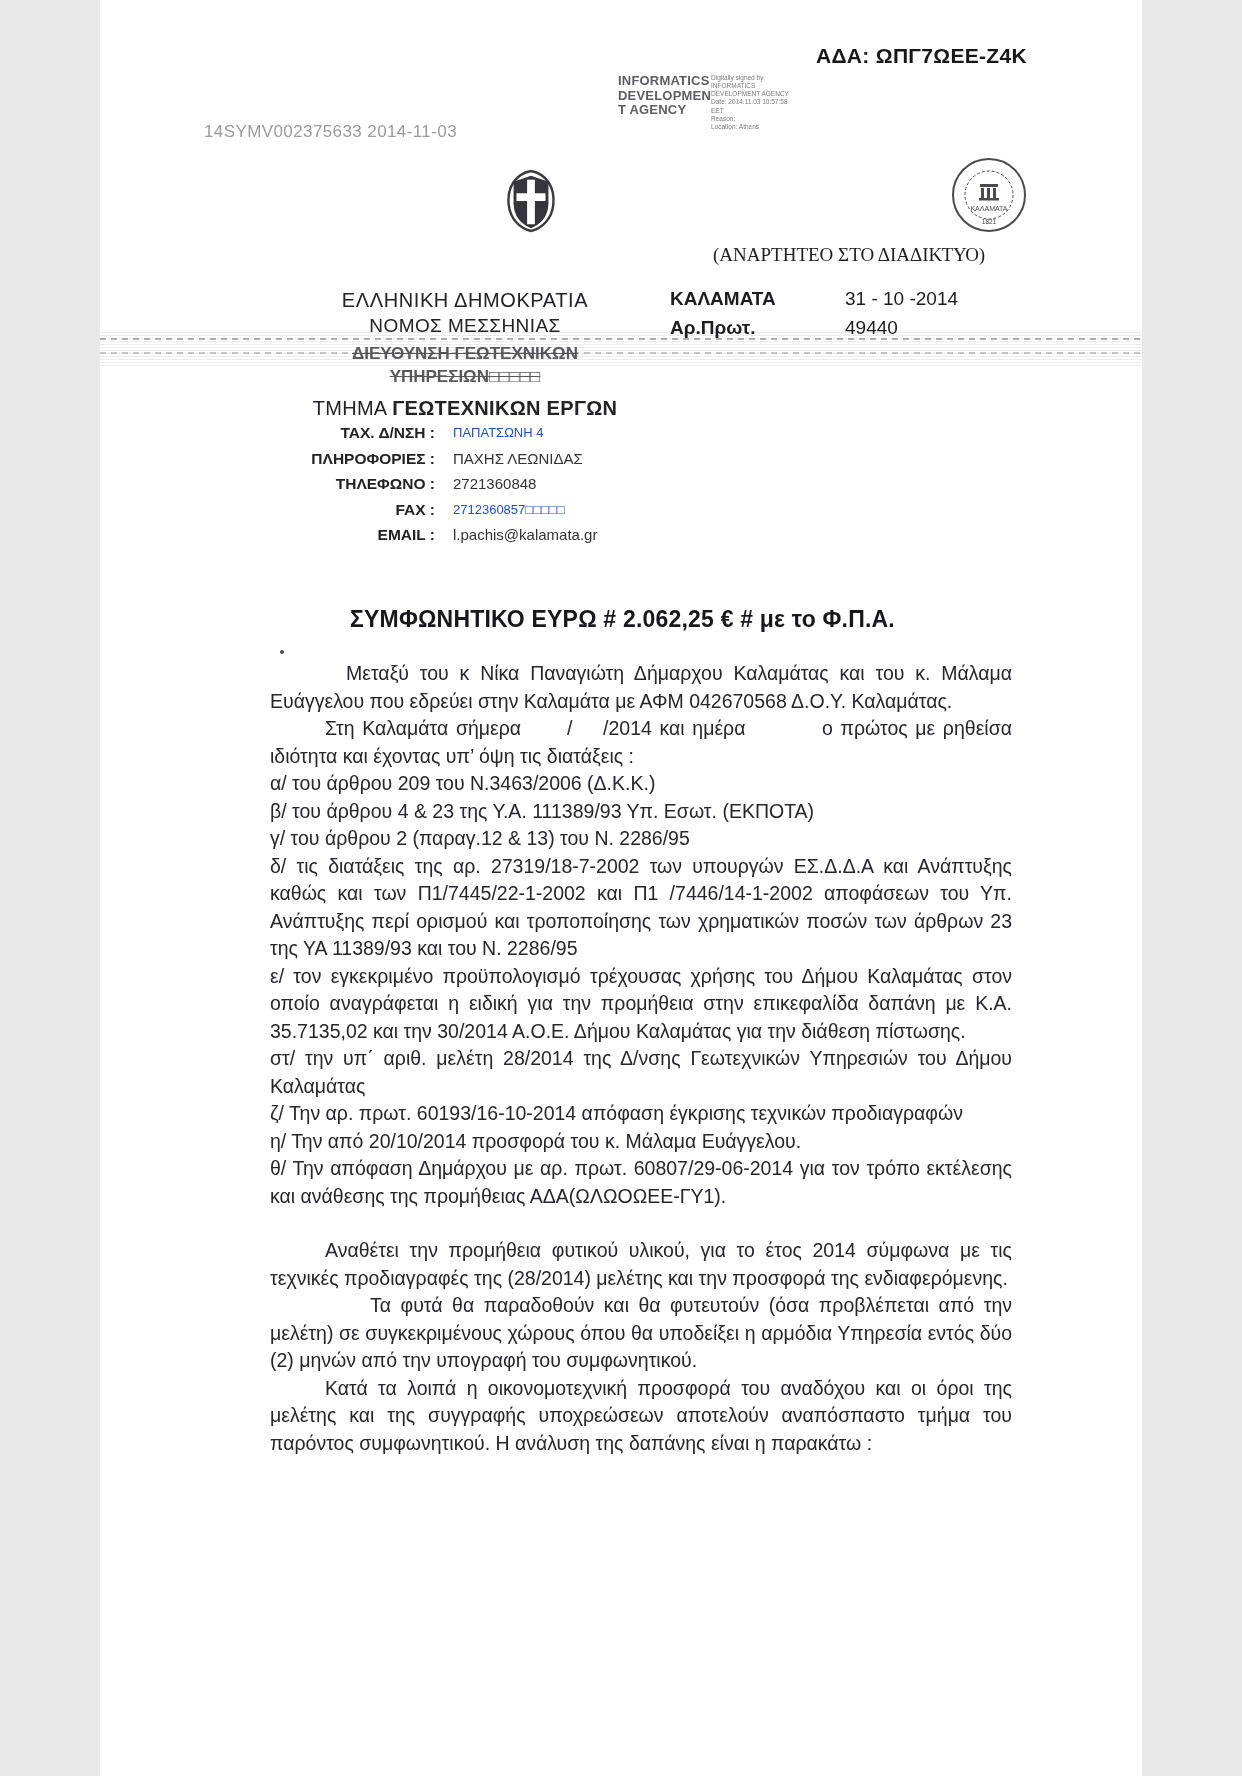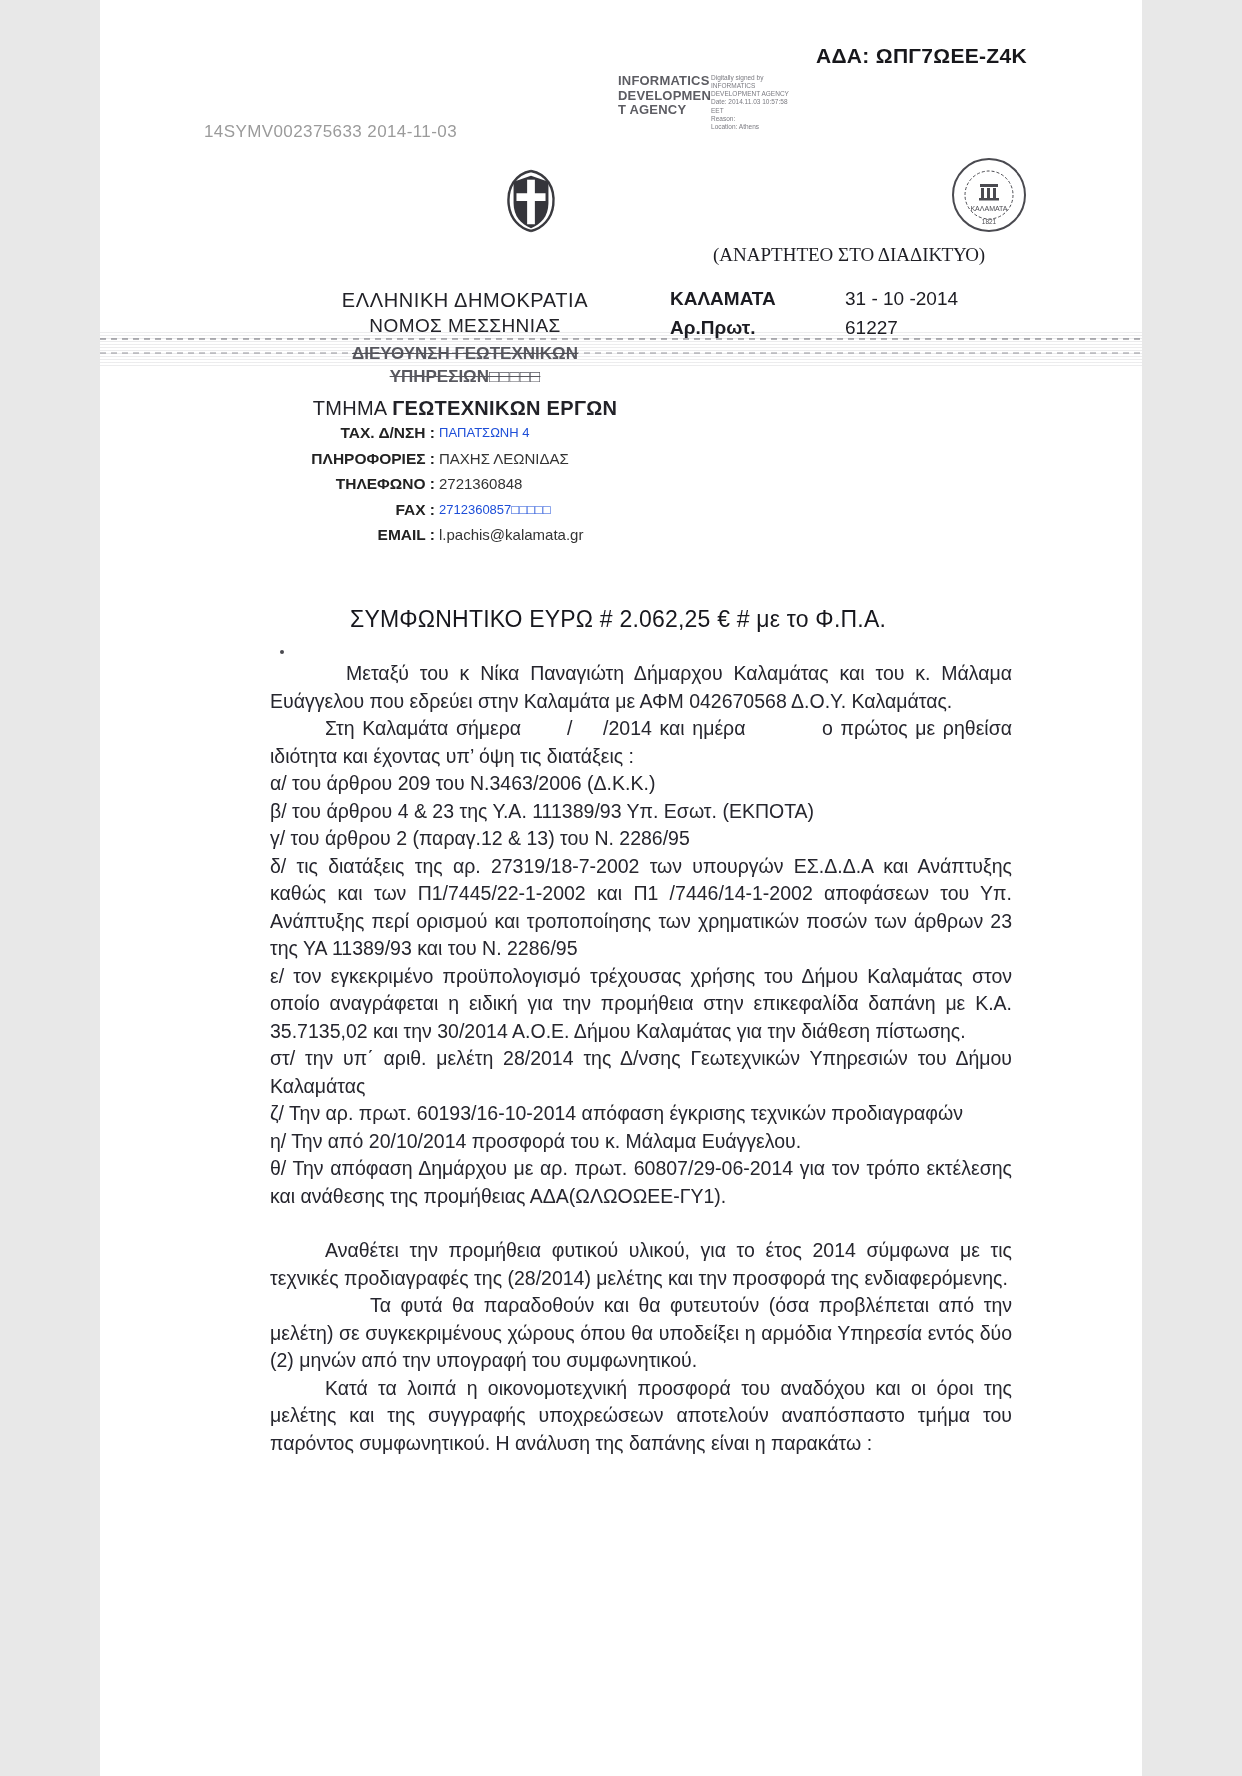--- a/index.html
+++ b/index.html
@@ -29,26 +29,26 @@
     text-decoration:line-through;color:#3c3c44;opacity:.85;line-height:1.35;}
   .lh-department{font-size:20px;margin-top:8px;letter-spacing:.3px;}
   .lh-department .bold{font-weight:700;}
 
   .web-posting{left:613px;top:244px;font-family:"Liberation Serif",serif;font-size:19px;color:#1e1e24;}
   .meta-rows{left:570px;top:284px;width:400px;font-size:19px;}
   .meta-row{display:flex;line-height:29px;}
   .meta-label{width:175px;font-weight:700;color:#1c1c22;}
   .meta-value{color:#1c1c22;}
 
-  .contact{left:150px;top:420px;display:grid;grid-template-columns:185px auto;column-gap:4px;row-height:26px;}
+  .contact{left:150px;top:420px;display:grid;grid-template-columns:185px auto;column-gap:18px;row-height:26px;}
   .contact .label{font-size:15.5px;font-weight:700;text-align:right;line-height:25.5px;color:#222;}
   .contact .value{font-size:15px;line-height:25.5px;color:#333;}
   .contact .value.small{font-size:13px;color:#1d4ed8;}
 
-  .title{left:250px;top:606px;font-size:23px;font-weight:400;color:#17171d;letter-spacing:.2px;}
+  .title{left:250px;top:606px;font-size:23px;font-weight:700;color:#17171d;letter-spacing:.2px;}
 
   .body-text{left:170px;top:660px;width:742px;font-size:19.5px;line-height:27.5px;text-align:justify;color:#26262e;}
   .body-text p{margin:0;}
   .ind-lg{text-indent:76px;}
   .ind-md{text-indent:55px;}
   .ind-xl{text-indent:100px;}
   .gap-top{margin-top:27px !important;}
 
   .scan-dot{left:180px;top:650px;width:4px;height:4px;background:#4a4a50;border-radius:50%;}
 
@@ -117,21 +117,21 @@
   </div>
 
   <div class="abs web-posting">(ΑΝΑΡΤΗΤΕΟ ΣΤΟ ΔΙΑΔΙΚΤΥΟ)</div>
   <div class="abs meta-rows">
     <div class="meta-row">
       <span class="meta-label">ΚΑΛΑΜΑΤΑ</span>
       <span class="meta-value">31 - 10 -2014</span>
     </div>
     <div class="meta-row">
       <span class="meta-label">Αρ.Πρωτ.</span>
-      <span class="meta-value">61227</span>
+      <span class="meta-value">49440</span>
     </div>
   </div>
 
   <div class="abs contact">
     <div class="label">ΤΑΧ. Δ/ΝΣΗ :</div>
     <div class="value small">ΠΑΠΑΤΣΩΝΗ 4</div>
     <div class="label">ΠΛΗΡΟΦΟΡΙΕΣ :</div>
     <div class="value">ΠΑΧΗΣ ΛΕΩΝΙΔΑΣ</div>
     <div class="label">ΤΗΛΕΦΩΝΟ :</div>
     <div class="value">2721360848</div>

